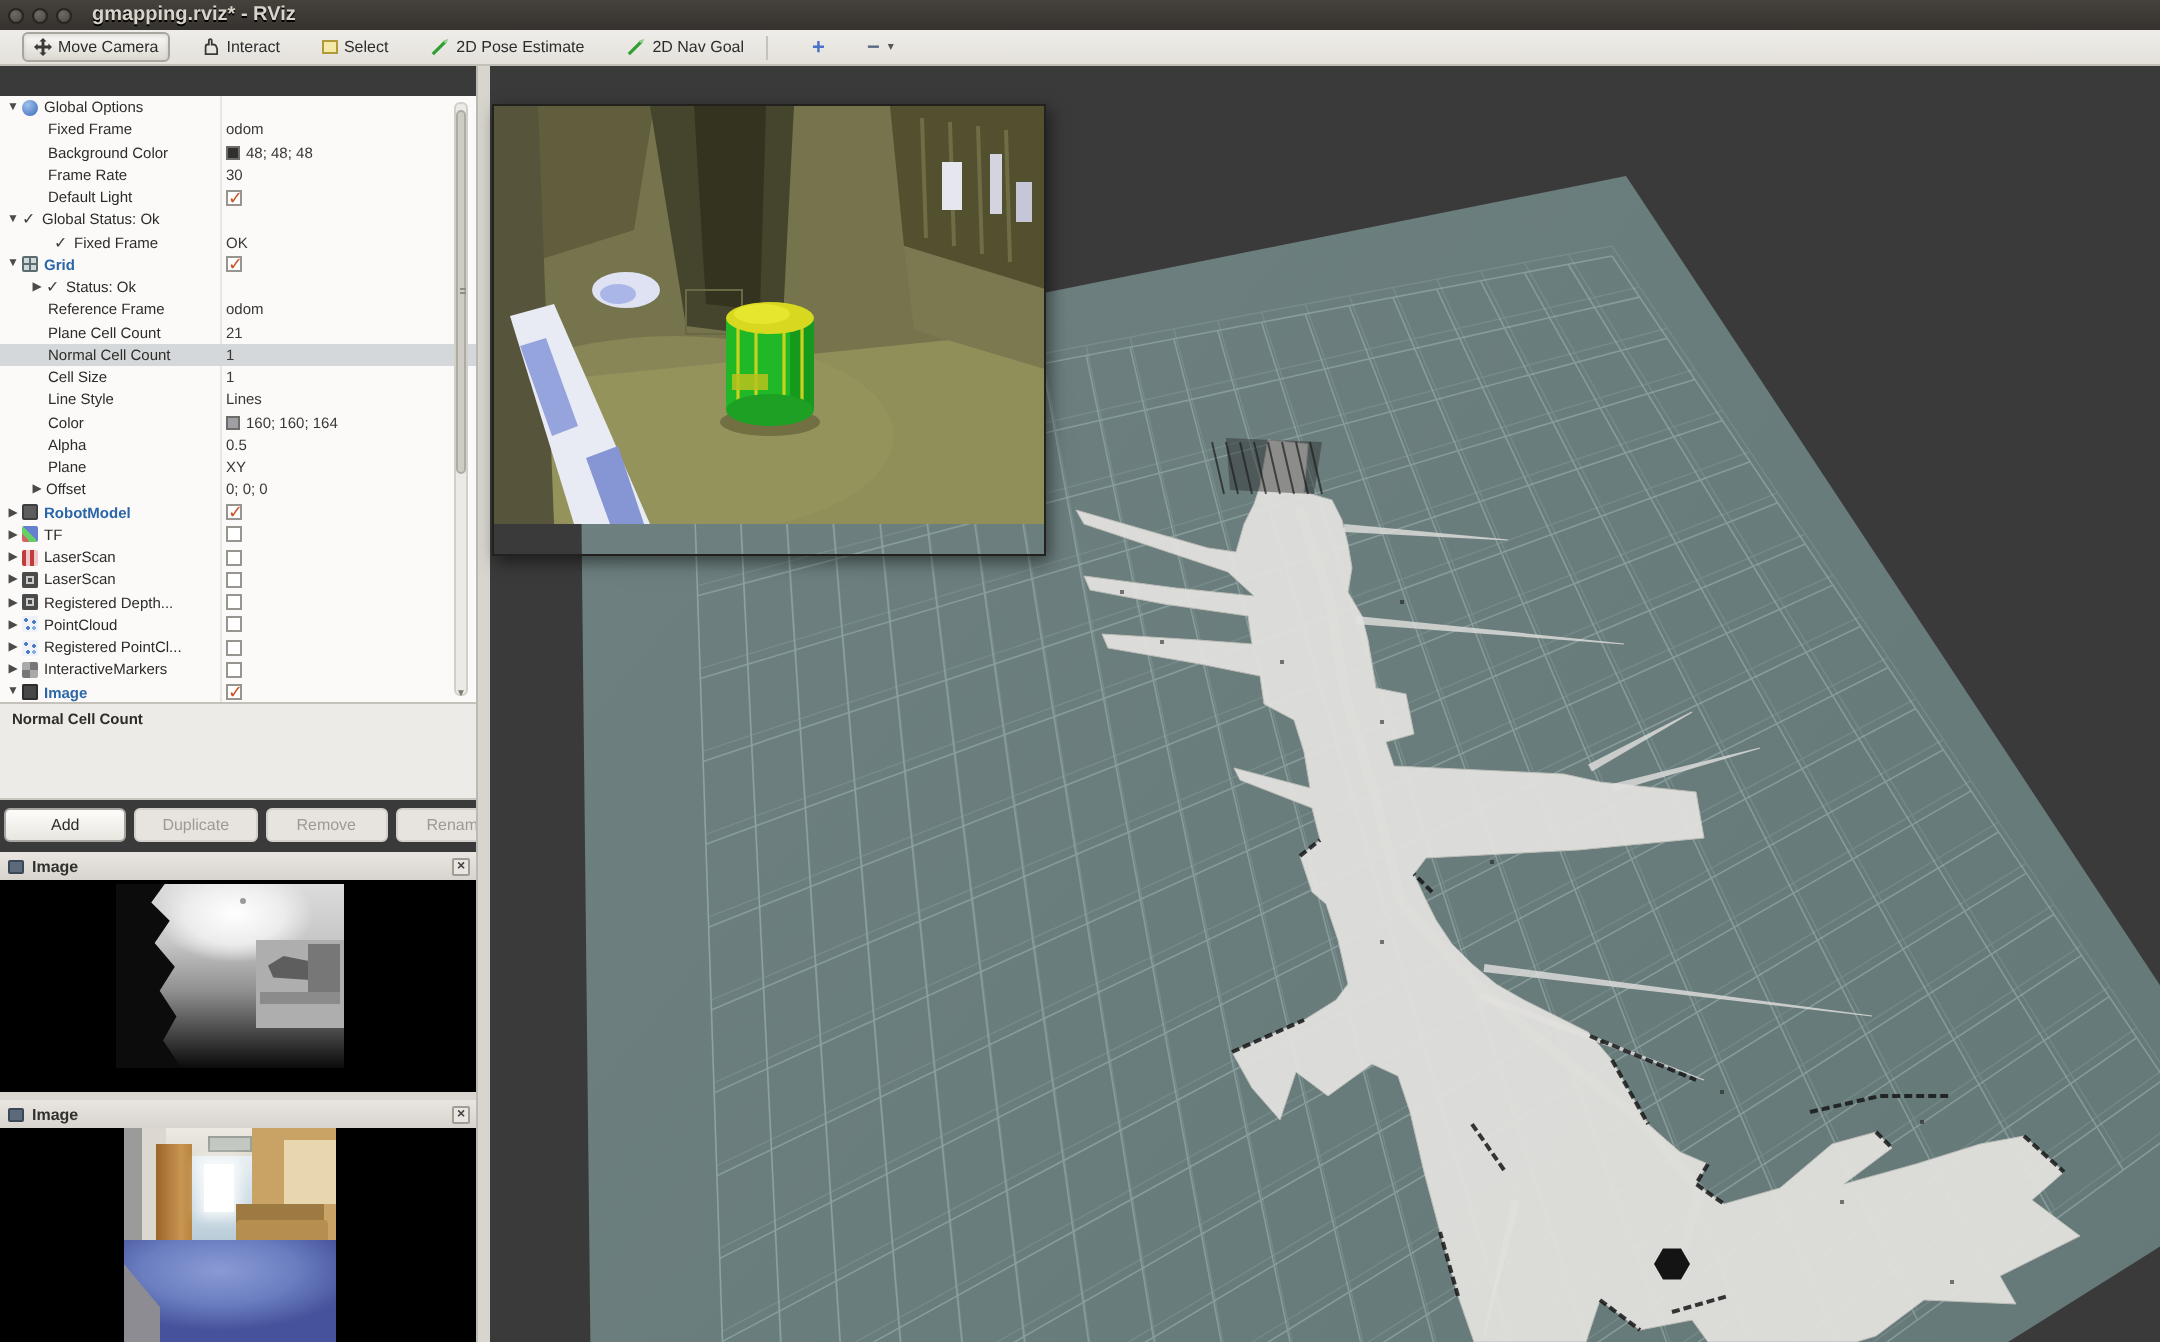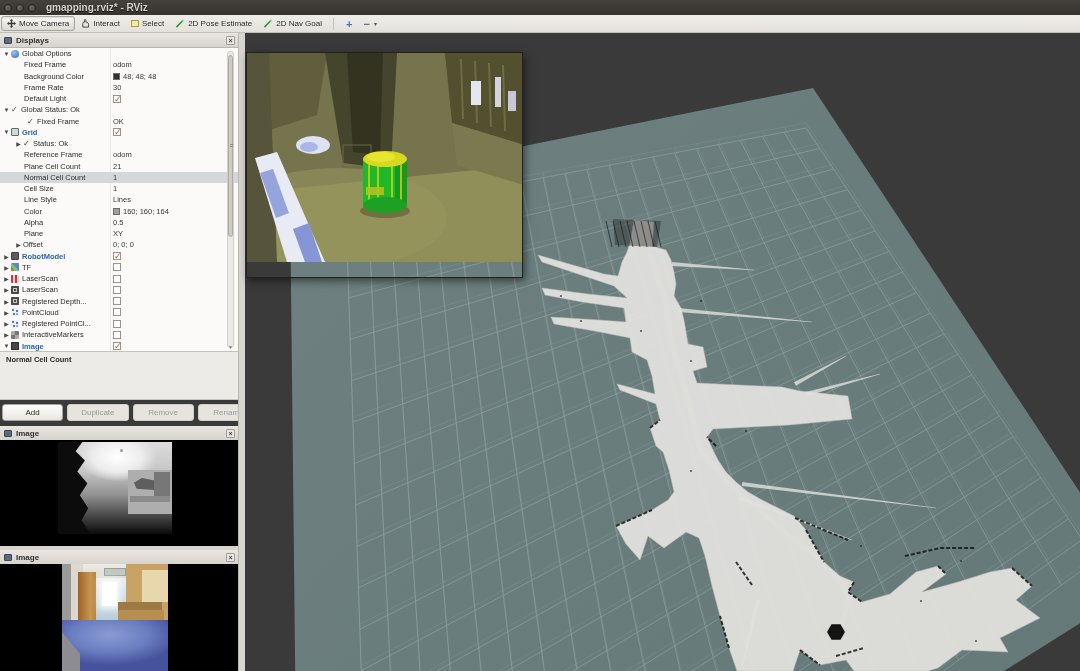--- a/index.html
+++ b/index.html
@@ -13,21 +13,21 @@
     background:linear-gradient(180deg,#45423c,#36332e);display:flex;align-items:center;}
   .wbtn{width:8px;height:8px;border-radius:50%;margin-left:4px;
     background:radial-gradient(circle at 35% 30%,#6d6a62,#4a4740);border:1px solid #26241f;}
   .titlebar .ttext{color:#d8d4cb;font-size:10px;font-weight:bold;margin-left:10px;
     text-shadow:0 1px 0 #000;}
 
   
   .toolbar{position:absolute;left:0;top:15px;width:1080px;height:18px;
     background:linear-gradient(180deg,#efede9,#e4e1db);border-bottom:1px solid #c2bfb9;
     display:flex;align-items:center;font-size:8px;color:#2c2c2c;}
-  .tool{display:flex;align-items:center;gap:3px;padding:2px 5px;margin-left:1px;white-space:nowrap;}
+  .tool{display:flex;align-items:center;gap:3px;padding:2px 5px;margin-left:11px;white-space:nowrap;}
   .tool.pressed{background:linear-gradient(180deg,#fbfaf7,#dcd9d2);
     border:1px solid #a8a59e;border-radius:3px;box-shadow:inset 0 1px 2px rgba(0,0,0,.12);}
   .tsep{width:1px;height:12px;background:#c6c3bd;margin:0 6px;}
   .selbox{width:8px;height:7px;background:#f5e9a8;border:1px solid #b09a3a;display:inline-block;}
   .plusi{color:#4a72c8;font-weight:bold;font-size:11px;line-height:10px;}
   .minusi{color:#5a6a86;font-weight:bold;font-size:11px;line-height:10px;}
   .careti{color:#555;font-size:6px;margin-left:1px;}
 
   
   .panelhdr{position:absolute;left:0;width:238px;height:15px;
@@ -202,25 +202,20 @@
     <div class="tsep"></div>
     <div class="tool">
         <span class="plusi">+</span>
       </div>
     <div class="tool">
         <span class="minusi">−</span>
         <span class="careti">▾</span>
       </div>
   </div>
 
-  <div class="panelhdr" style="top:33px">
-    <span class="phicon"></span>
-    <span>Displays</span>
-    <span class="phclose">×</span>
-  </div>
 
   <div class="tree">
     <div class="trow ind0">
       <span class="exp o"></span>
       <span class="ic ic-globe"></span>
       <span class="nm b">Global Options</span>
     </div>
     <div class="trow ind1">
       <span class="nm">Fixed Frame</span>
       <span class="vl">odom</span>

